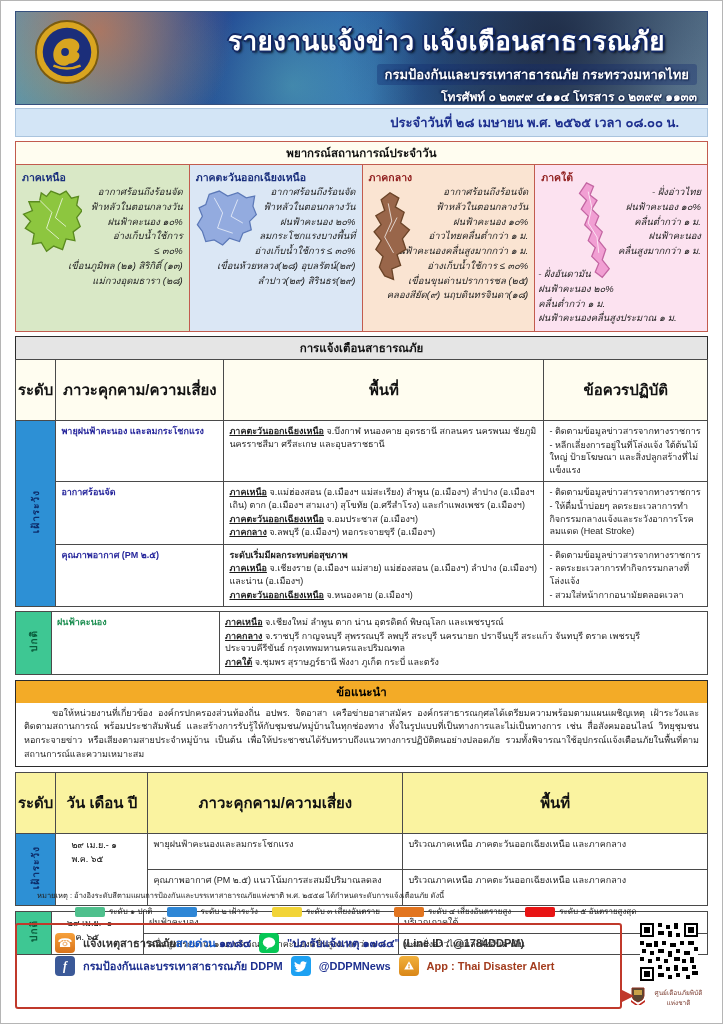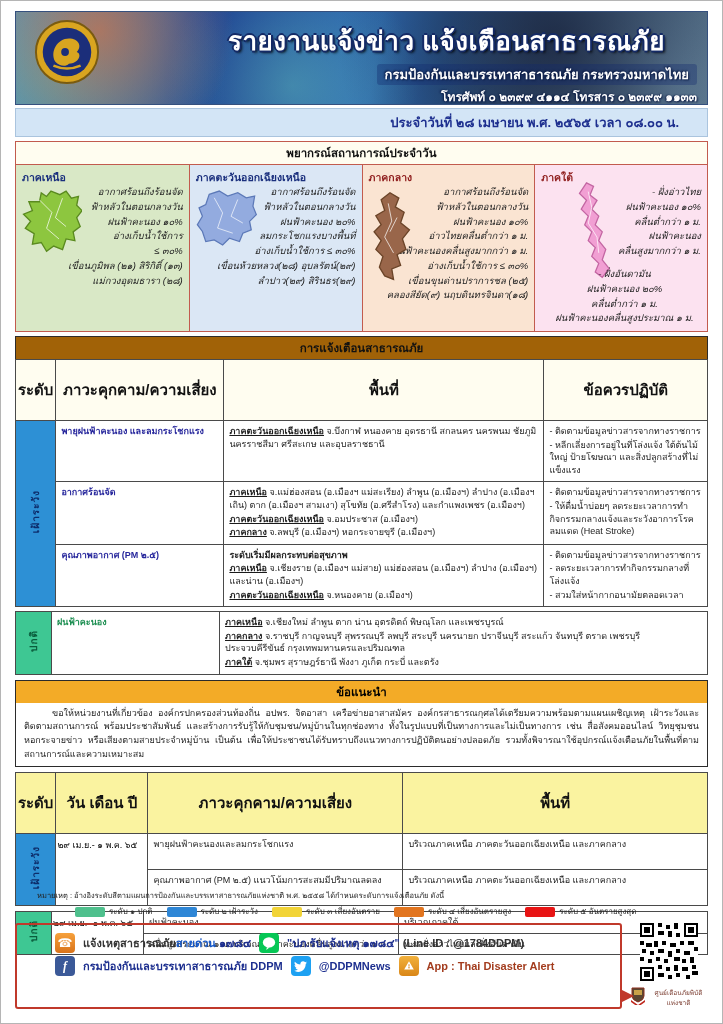--- a/index.html
+++ b/index.html
@@ -40,53 +40,53 @@
     font-style:italic; color:#222; line-height:1.55; }
   .f-col + .f-col { border-left:1px solid #c25b4e; }
   .f-col.north { background:#d9e8c6; } .f-col.ne { background:#dbe7f5; }
   .f-col.central { background:#fae4d2; } .f-col.south { background:#fce2f0; }
   .f-head { font-style:normal; font-weight:bold; font-size:10.5px; }
   .f-head.blue { color:#1a2f7d; } .f-head.red { color:#8f1d1d; }
   .f-lines { text-align:right; }
   .f-map { position:absolute; left:4px; top:22px; }
   .central .f-map { top:26px; } .south .f-map { left:34px; top:16px; }
   .south .f-right { text-align:right; margin-left:60px; }
-  .south .f-left { position:absolute; left:20px; bottom:5px; text-align:center; }
+  .south .f-left { position:absolute; left:3px; bottom:5px; text-align:left; }
 
   
   table { border-collapse:collapse; width:100%; }
   .sec-title { text-align:center; font-size:11.5px; font-weight:bold; color:#111; padding:2px 0; }
   .wtab, .ptab { border:1.5px solid #2b2b2b; }
   .wtab td, .wtab th, .ptab td, .ptab th { border:1px solid #4a4a4a; vertical-align:top; }
   th { font-size:15px; font-weight:bold; padding:18px 2px; color:#111; }
   .cell { font-size:9px; line-height:1.4; padding:4px 5px; color:#1b1b1b; }
   .threat { font-weight:bold; }
   .threat.navy { color:#26269c; } .threat.green { color:#1d8f52; }
   .rg { font-weight:bold; text-decoration:underline; }
   .bld { font-weight:bold; }
   .aline { margin-bottom:1px; }
   .lvl { width:36px; text-align:center; vertical-align:middle !important; }
   .lvl.watch { background:#2d90d5; } .lvl.normal { background:#3ec793; }
   .vtext { writing-mode:vertical-rl; transform:rotate(180deg); font-size:10px; font-weight:bold;
     color:#0d2d6b; letter-spacing:1px; }
   .lvl.normal .vtext { color:#0a5c3c; }
-  .warn-title-bar { background:#a16207; border:1.5px solid #2b2b2b; border-bottom:none; }
+  .warn-title-bar { background:#e5e5e5; border:1.5px solid #2b2b2b; border-bottom:none; }
   .wtab thead th { background:#fffdf0; }
   .gap4 { height:4px; } .gap5 { height:5px; }
 
   
   .advice { margin-top:5px; border:1.5px solid #2b2b2b; }
   .a-title { background:#f3ab27; text-align:center; font-size:11.5px; font-weight:bold; padding:2px 0; }
   .a-body { font-size:9px; line-height:1.55; padding:4px 8px; text-align:justify; text-indent:28px; color:#1b1b1b; }
 
   
   .pred { margin-top:5px; }
   .pred-title-bar { background:#ffffd9; border:1.5px solid #2b2b2b; border-bottom:none; }
   .ptab thead th { background:#faf3a0; }
-  .pdate { width:92px; font-size:9px; padding:4px 1px; vertical-align:top; }
+  .pdate { width:92px; font-size:9px; padding:4px 15px; vertical-align:top; }
 
   
   .footer { position:absolute; left:14px; right:14px; bottom:14px; }
   .f-note { font-size:7.5px; color:#222; margin-left:22px; }
   .legend { display:flex; gap:14px; margin:4px 0 5px 60px; align-items:center; }
   .leg-item { display:flex; align-items:center; gap:4px; font-size:8px; color:#222; }
   .sw { width:30px; height:10px; border-radius:2px; }
   .sw1{background:#4fc08d;} .sw2{background:#2e86d6;} .sw3{background:#f2d437;}
   .sw4{background:#e2751f;} .sw5{background:#e81414;}
   .contact-wrap { display:flex; gap:8px; }

